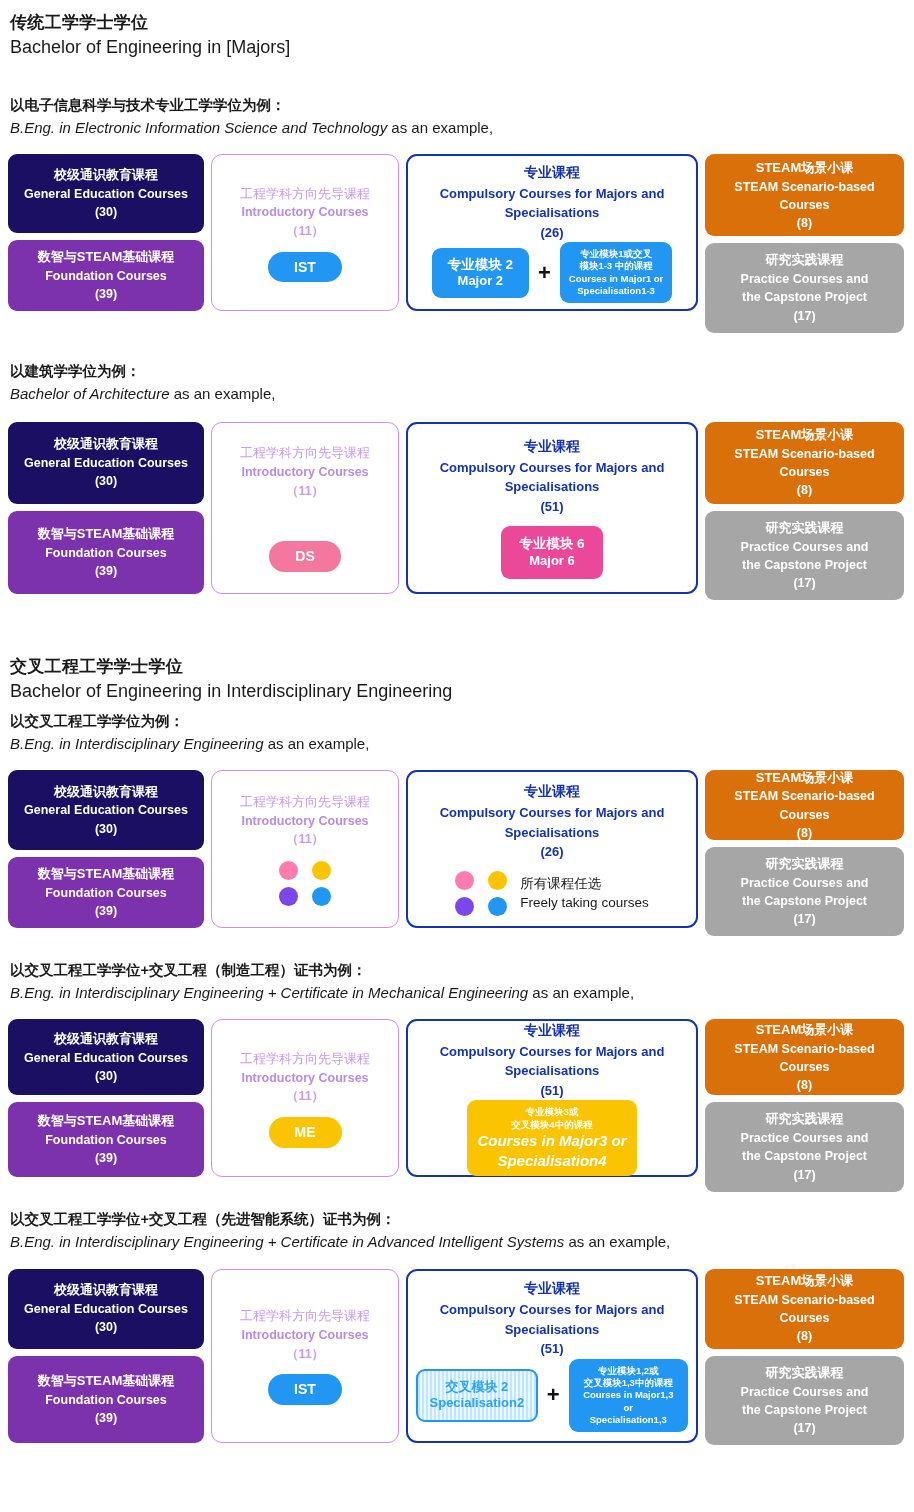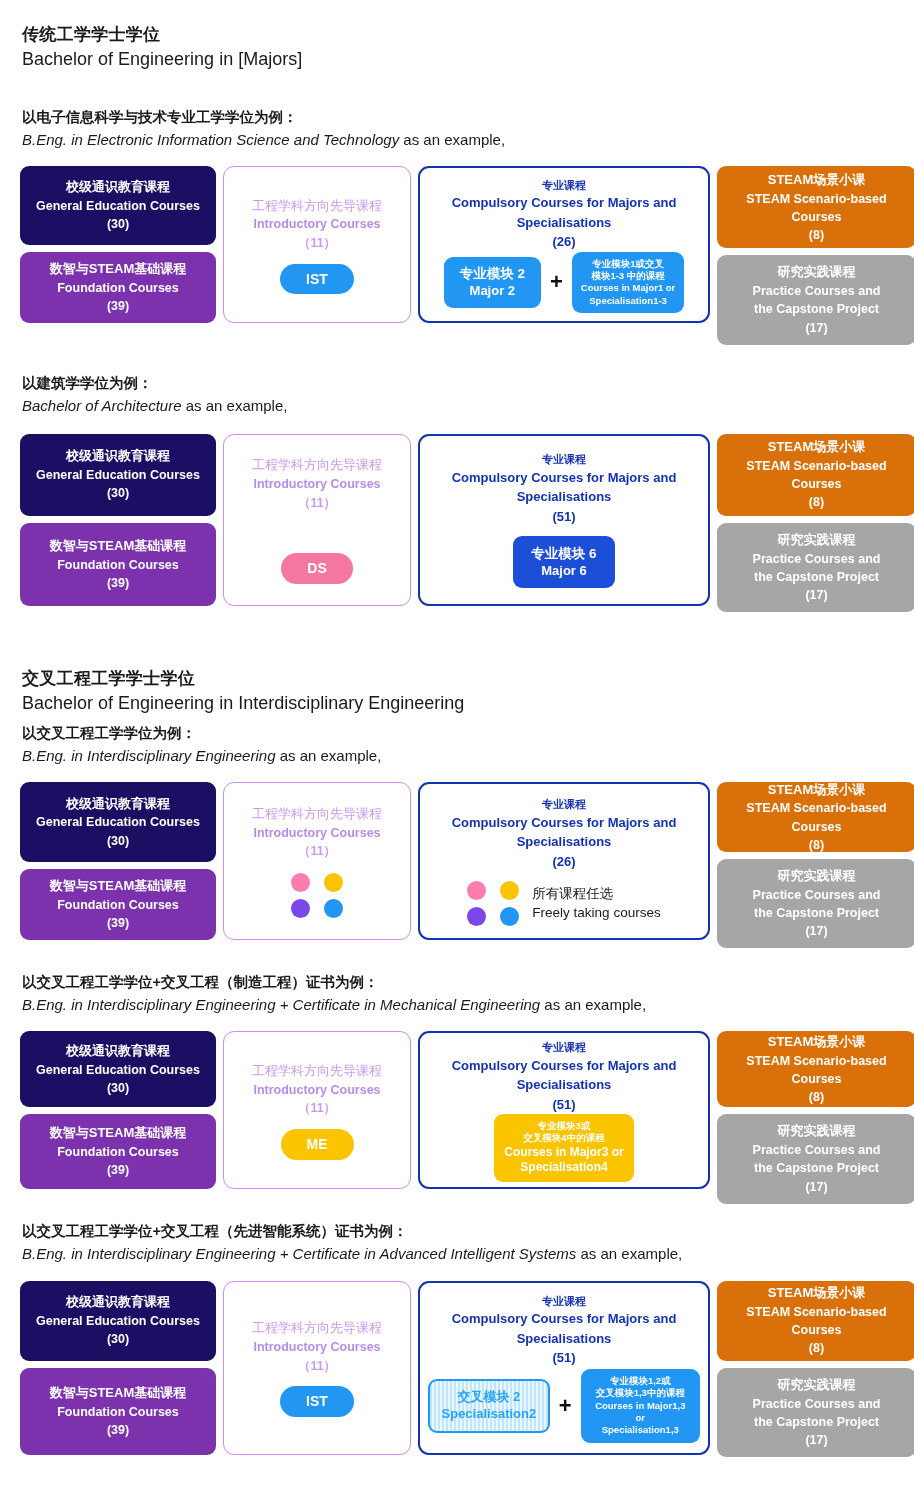--- a/index.html
+++ b/index.html
@@ -4,21 +4,21 @@
 <title>Curriculum Structure</title>
 <style>
   html,body{margin:0;padding:0;}
   body{
     width:914px;
     background:#ffffff;
     font-family:"Liberation Sans","DejaVu Sans",sans-serif;
     color:#1a1a1a;
     -webkit-font-smoothing:antialiased;
   }
-  .page{position:relative;width:914px;min-height:1512px;padding:16px;box-sizing:border-box;border-radius:6px;}
+  .page{position:relative;width:914px;min-height:1512px;padding:4px;box-sizing:border-box;border-radius:6px;}
 
   
   .deg-block{padding:0 6px;}
   .deg-cn{font-size:17px;font-weight:bold;line-height:1.35;letter-spacing:.3px;}
   .deg-en{font-size:18px;font-weight:400;line-height:1.35;color:#1a1a1a;}
   .ex-cn{font-size:14.5px;font-weight:bold;line-height:1.5;}
   .ex-en{font-size:15px;font-style:italic;line-height:1.5;}
   .ex-en .plain{font-style:normal;}
 
   
@@ -67,21 +67,21 @@
     text-align:center;
     padding:10px 8px;
   }
   .obox.intro{border:1.6px solid #cf8ef0;}
   .obox.major{border:2px solid #1433b0;}
 
   .intro .h-cn{font-size:13px;color:#c89bee;line-height:1.5;font-weight:500;}
   .intro .h-en{font-size:12.5px;color:#b78ce8;font-weight:bold;line-height:1.5;}
   .intro .h-num{font-size:12.5px;color:#c89bee;font-weight:bold;line-height:1.5;}
 
-  .major .h-cn{font-size:11px;color:#1433b0;font-weight:bold;line-height:1.5;}
+  .major .h-cn{font-size:14px;color:#1433b0;font-weight:bold;line-height:1.5;font-family:Liberation Mono, monospace;}
   .major .h-en{font-size:13px;color:#1433b0;font-weight:bold;line-height:1.5;}
   .major .h-num{font-size:13px;color:#1433b0;font-weight:bold;line-height:1.5;}
 
   
   .pill{
     border-radius:18px;
     color:#fff;
     font-size:14px;
     font-weight:bold;
     padding:7px 26px;
@@ -119,26 +119,26 @@
     box-sizing:border-box;
   }
   .chip .ch-cn{line-height:1.3;}
   .chip .ch-en{line-height:1.3;}
   .chip-lg{background:#2196f3;padding:8px 16px;min-width:96px;}
   .chip-lg .ch-cn{font-size:13.5px;font-weight:bold;}
   .chip-lg .ch-en{font-size:13px;font-weight:bold;}
   .chip-sm{background:#2196f3;padding:6px 9px;min-width:110px;}
   .chip-sm .ch-cn{font-size:9.5px;font-weight:bold;}
   .chip-sm .ch-en{font-size:9.5px;font-weight:bold;}
-  .chip-pink{background:#1d4ed8;padding:9px 18px;}
+  .chip-pink{background:#ec4899;padding:9px 18px;}
   .chip-pink .ch-cn{font-size:13.5px;font-weight:bold;}
   .chip-pink .ch-en{font-size:13px;font-weight:bold;}
   .chip-yellow{background:#fbc400;padding:6px 10px;min-width:104px;}
   .chip-yellow .ch-cn{font-size:9.5px;font-weight:bold;}
-  .chip-yellow .ch-en{font-size:12px;font-weight:bold;}
+  .chip-yellow .ch-en{font-size:15px;font-weight:bold;font-style:italic;}
   .chip-striped{
     background:repeating-linear-gradient(90deg,#bfe6fb 0px,#bfe6fb 2px,#eaf7fe 2px,#eaf7fe 4px);
     border:2px solid #2196f3;
     color:#29a3f5;
     padding:8px 12px;
     min-width:92px;
   }
   .chip-striped .ch-cn{font-size:13px;font-weight:bold;color:#29a3f5;}
   .chip-striped .ch-en{font-size:13px;font-weight:bold;color:#29a3f5;}
   .plus{font-size:22px;font-weight:bold;color:#111;line-height:1;}

